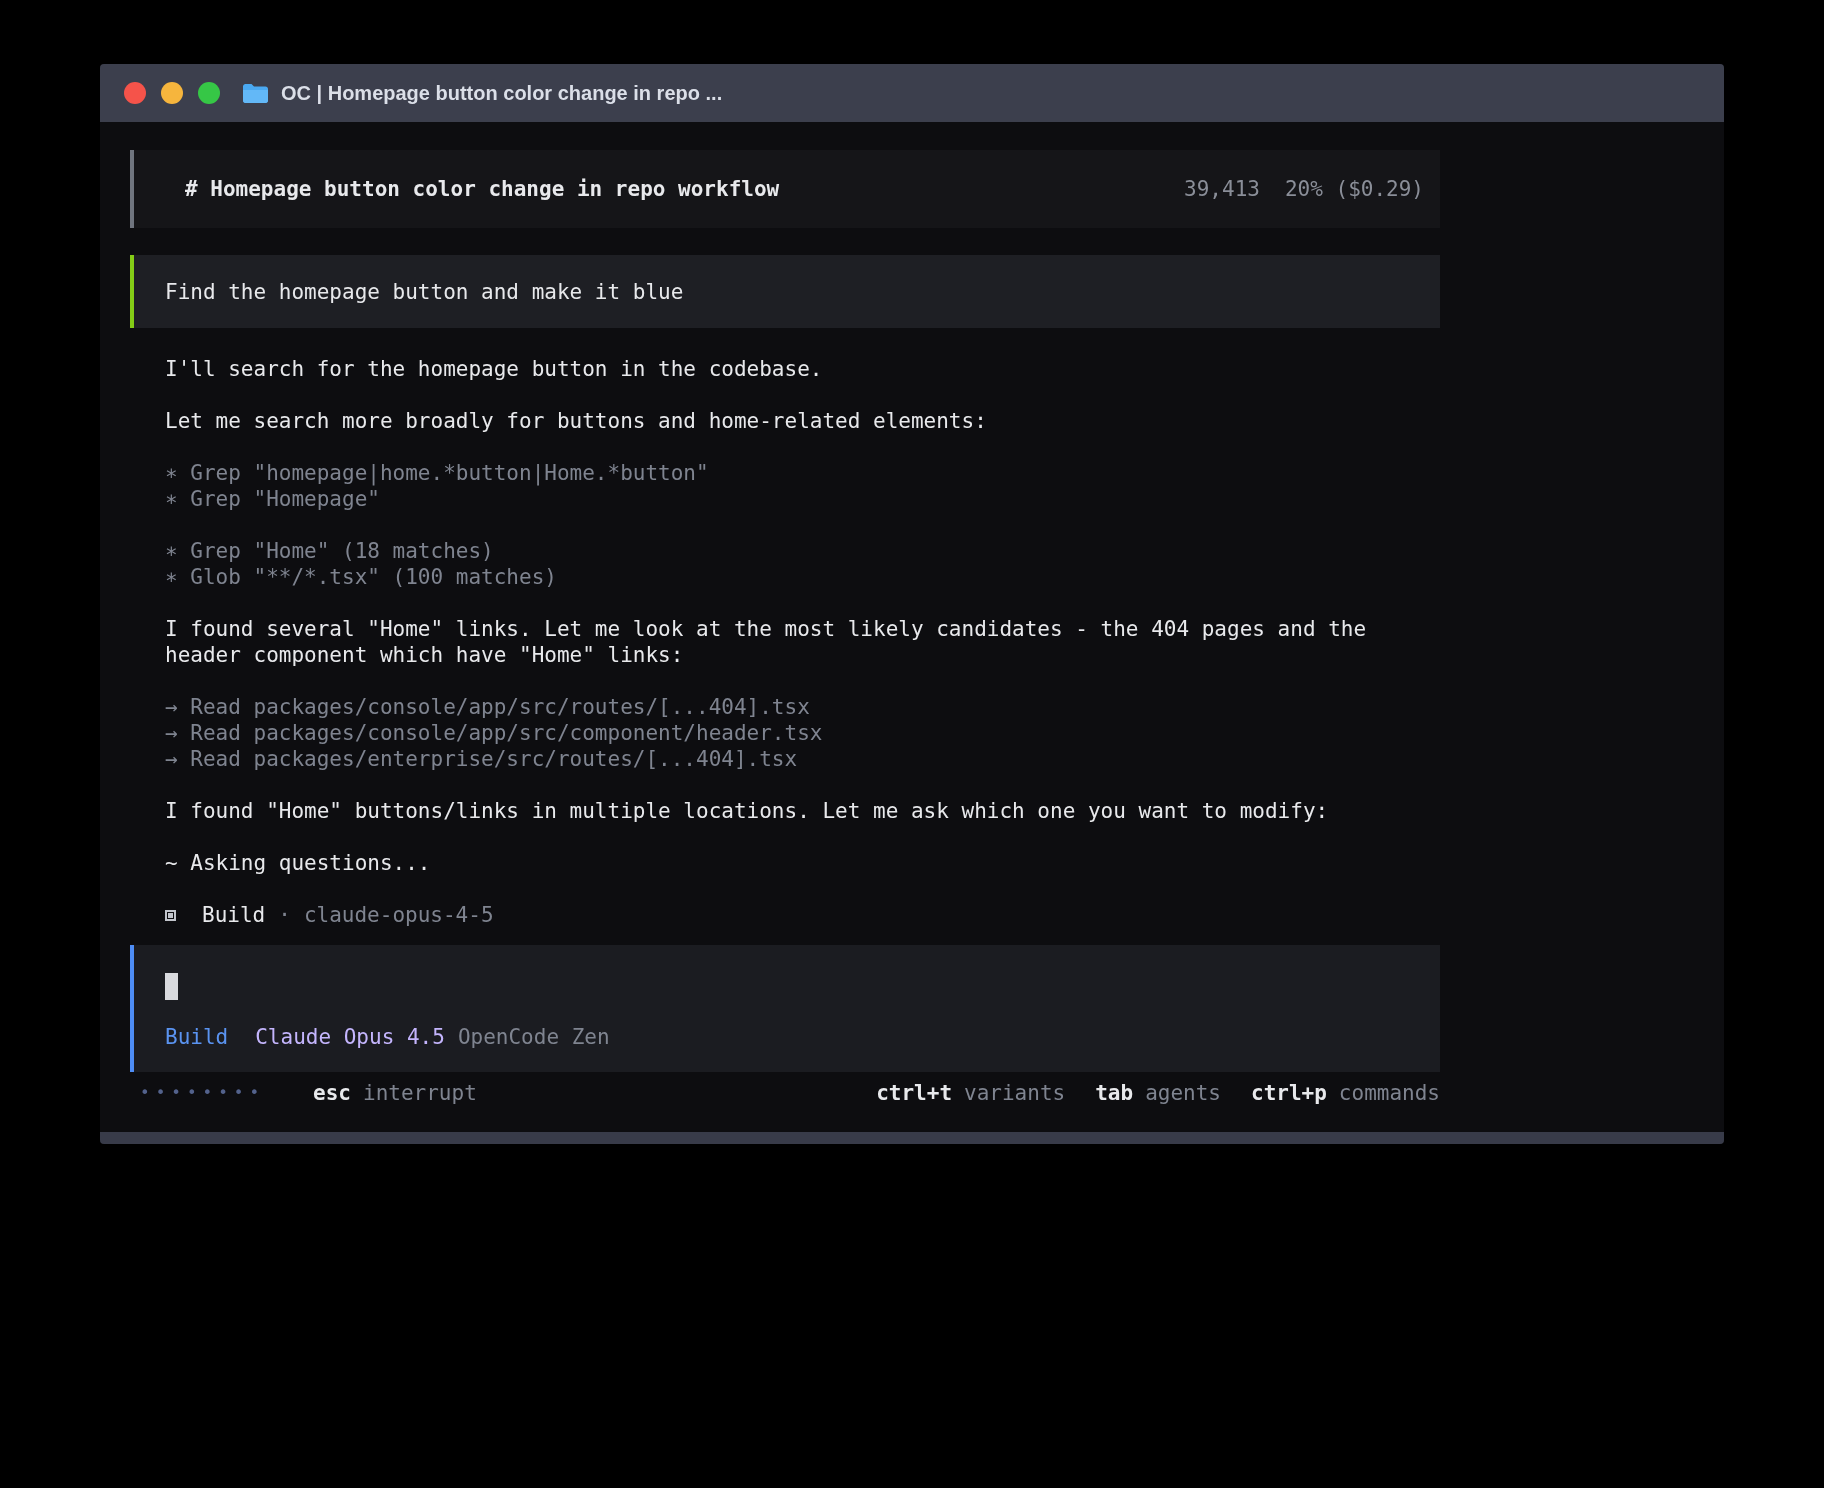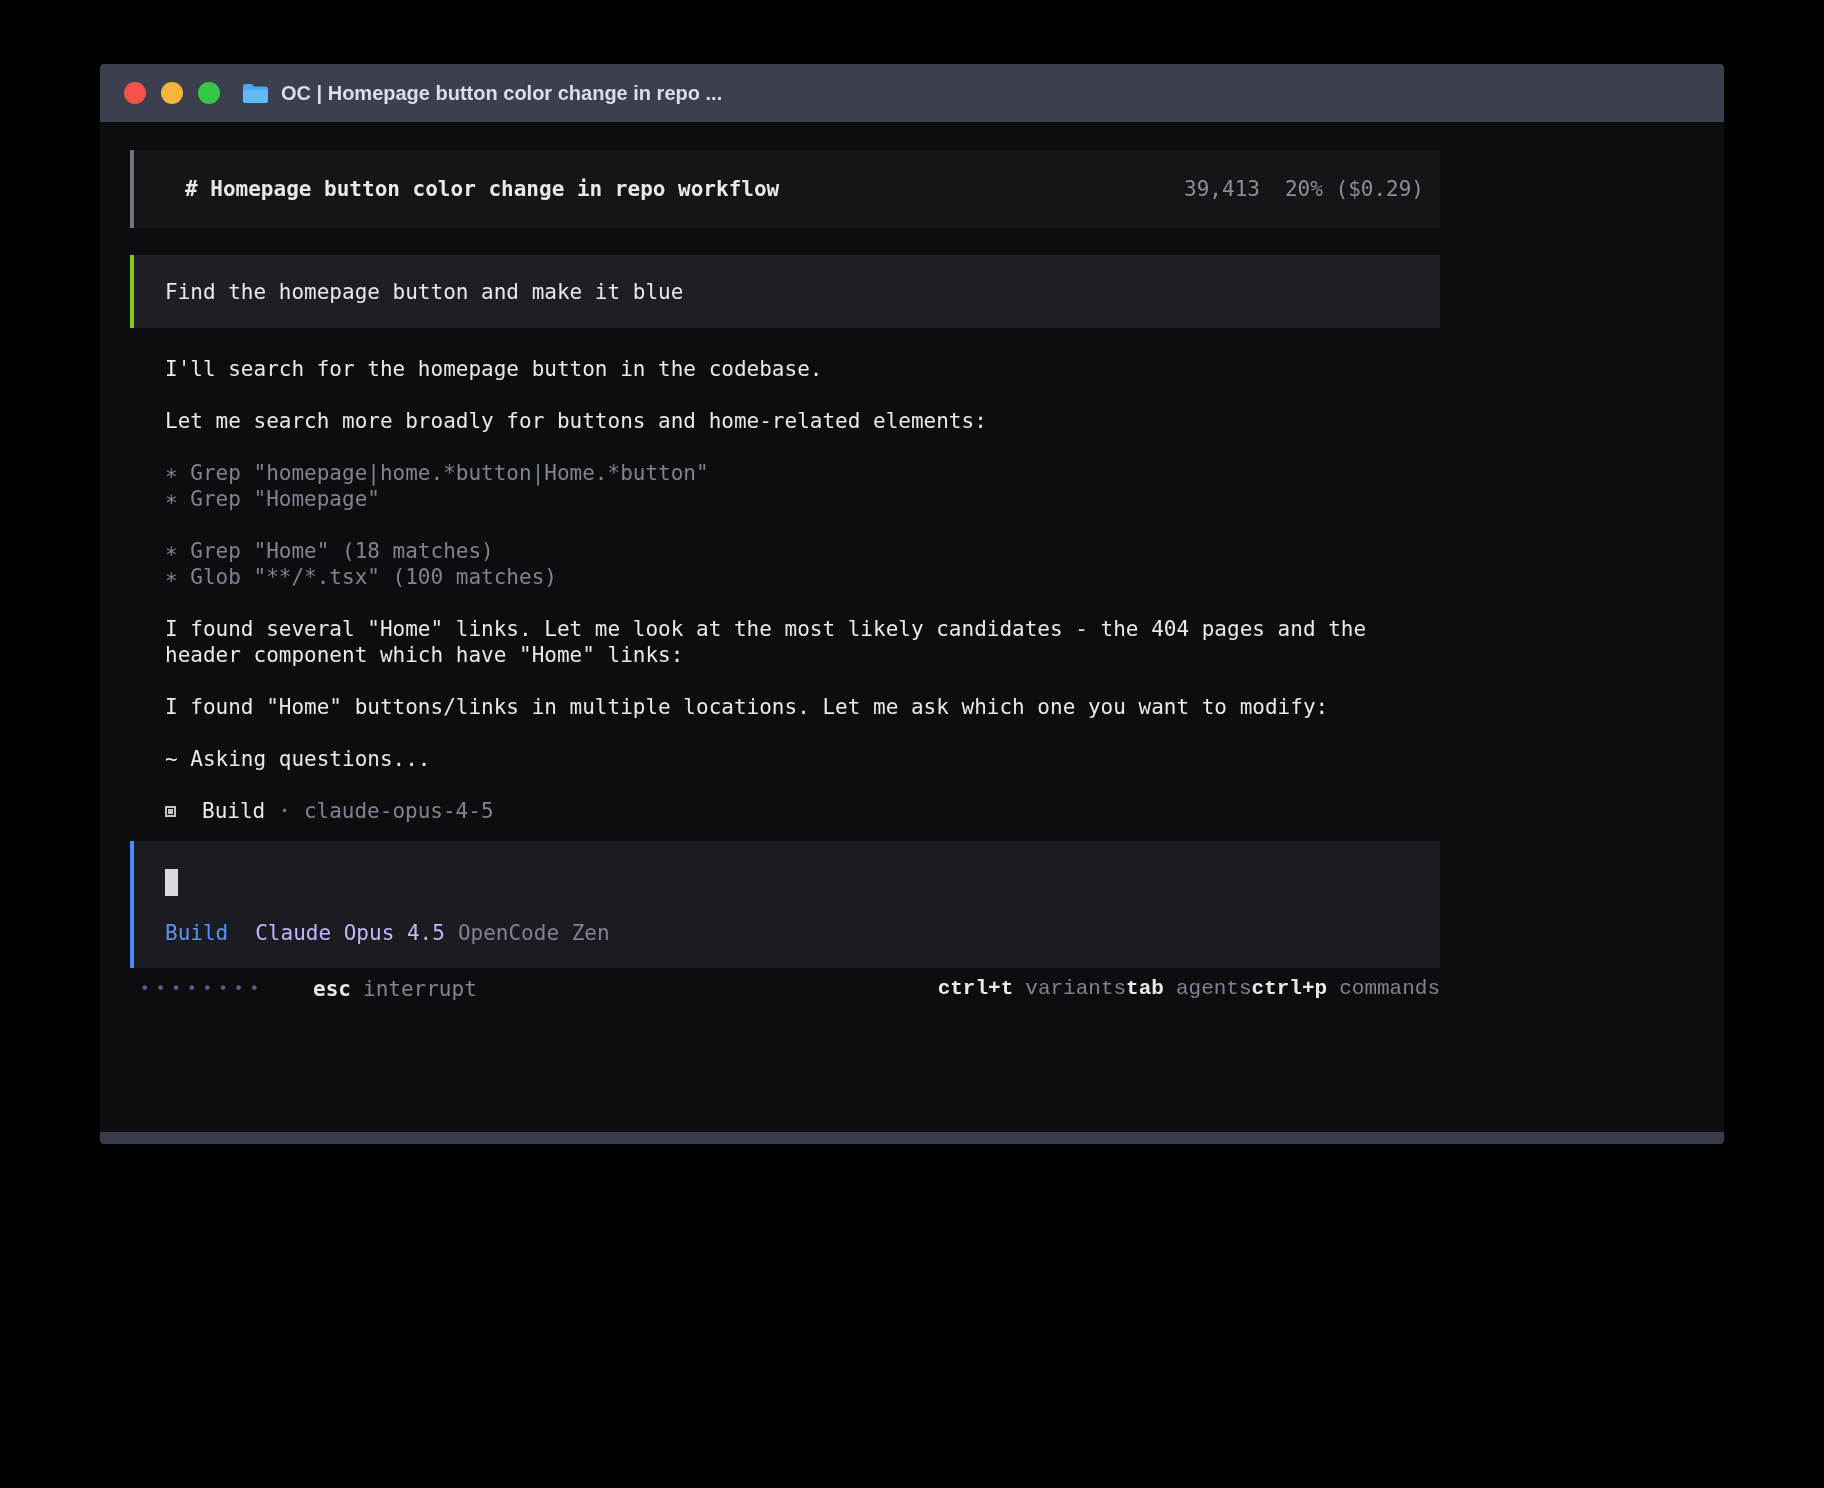--- a/index.html
+++ b/index.html
@@ -75,21 +75,21 @@
   
   .footer-row {
     margin-top:8px; width:1310px; display:flex; align-items:center;
     justify-content:space-between; font-size:21px; line-height:26px;
   }
   .footer-left { display:flex; align-items:center; }
   .spinner { color:#53628c; font-size:16px; letter-spacing:6px; margin:0 48px 0 10px; }
   .key { color:#e8e9ec; font-weight:700; margin-right:12px; }
   .key-label { color:#7f8490; }
   .footer-right { display:flex; align-items:center; }
-  .shortcut { white-space:nowrap;font-family:Liberation Mono, monospace; }
+  .shortcut { margin-left:30px; white-space:nowrap; }
 
   .bottom-strip {
     position:absolute; left:0; right:0; bottom:0; height:12px; background:#383b49;
   }
 </style>
 </head>
 <body>
 
 <div class="window">
 
@@ -140,20 +140,25 @@
 
       <div class="group">
         <div class="line tool">∗ Grep "Home" (18 matches)</div>
         <div class="line tool">∗ Glob "**/*.tsx" (100 matches)</div>
       </div>
 
       <div class="group">
         <div class="line">I found several "Home" links. Let me look at the most likely candidates - the 404 pages and the header component which have "Home" links:</div>
       </div>
 
+      <div class="group">
+        <div class="line tool">→ Read packages/console/app/src/routes/[...404].tsx</div>
+        <div class="line tool">→ Read packages/console/app/src/component/header.tsx</div>
+        <div class="line tool">→ Read packages/enterprise/src/routes/[...404].tsx</div>
+      </div>
 
       <div class="group">
         <div class="line">I found "Home" buttons/links in multiple locations. Let me ask which one you want to modify:</div>
       </div>
 
       <div class="group">
         <div class="line">~ Asking questions...</div>
       </div>
 
       <div class="group">

